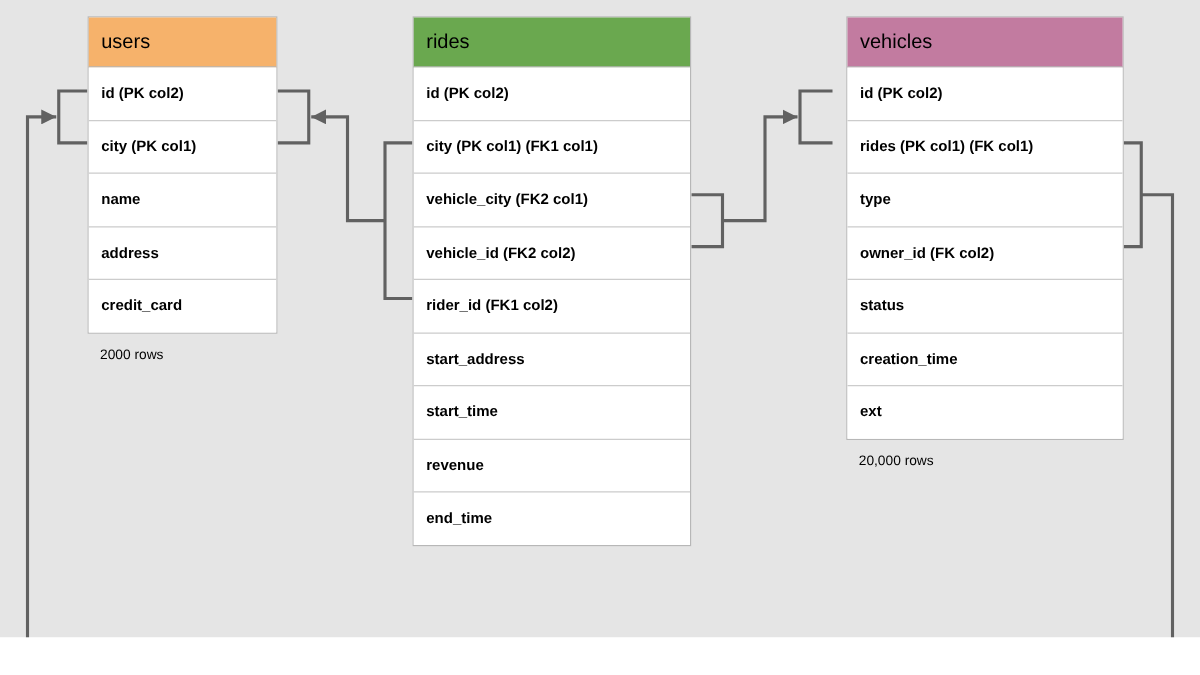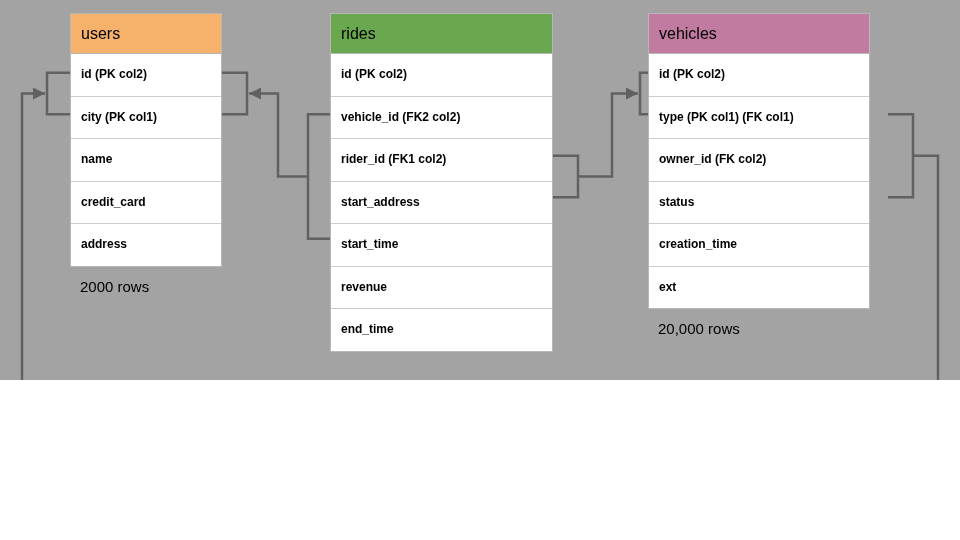--- a/index.html
+++ b/index.html
@@ -1,20 +1,20 @@
 <!DOCTYPE html>
 <html><head>
 <meta charset="utf-8">
 <style>
   html, body { margin: 0; padding: 0; background: #ffffff; }
   .stage {
     position: relative;
     width: 960px;
-    height: 380px;
-    background: #a3a3a3;
+    height: 510px;
+    background: #e5e5e5;
     font-family: "Liberation Sans", sans-serif;
     overflow: hidden;
   }
   .connector-layer {
     position: absolute;
     left: 0; top: 0;
     width: 960px; height: 540px;
   }
   .db-table { position: absolute; }
   .tbl-box {
@@ -40,28 +40,28 @@
     color: #000000;
     white-space: nowrap;
     overflow: hidden;
     background: #ffffff;
     font-weight: bold;
   }
   .tbl-row + .tbl-row { border-top: 1px solid #cccccc; }
   .tbl-rowcount {
     margin-top: 11px;
     padding-left: 10px;
-    font-size: 15px;
+    font-size: 11px;
     color: #000000;
     white-space: nowrap;
   }
   
   #table-users    { left: 70px;  top: 13px; width: 152px; }
   #table-rides    { left: 330px; top: 13px; width: 223px; }
-  #table-vehicles { left: 648px; top: 13px; width: 222px; }
+  #table-vehicles { left: 677px; top: 13px; width: 222px; }
 </style>
 </head>
 <body>
 
 <div class="stage">
 
   <svg class="connector-layer" width="960" height="540" viewBox="0 0 960 540">
     <defs>
       <marker id="arrow" viewBox="0 0 12 12" refX="12" refY="6" markerWidth="12" markerHeight="12" markerUnits="userSpaceOnUse" orient="auto">
         <path id="arrow-shape" d="M0,0 L12,6 L0,12 Z" fill="#616161"></path>
@@ -81,48 +81,51 @@
     <path class="connector" d="M913 155.75 H938 V529 H22 V93.5 H45" fill="none" stroke-width="2.5" marker-end="url(#arrow)" stroke="#616161"></path>
   </svg>
 
   <div class="db-table" id="table-users">
     <div class="tbl-box">
       <div class="tbl-header" style="background-color: rgb(246, 178, 107);">users</div>
       <div class="tbl-rows">
           <div class="tbl-row">id (PK col2)</div>
           <div class="tbl-row">city (PK col1)</div>
           <div class="tbl-row">name</div>
+          <div class="tbl-row">address</div>
           <div class="tbl-row">credit_card</div>
-          <div class="tbl-row">address</div>
         </div>
     </div>
     <div class="tbl-rowcount">2000 rows</div>
   </div>
 
   <div class="db-table" id="table-rides">
     <div class="tbl-box">
       <div class="tbl-header" style="background-color: rgb(106, 168, 79); text-align: center;">rides</div>
       <div class="tbl-rows">
           <div class="tbl-row">id (PK col2)</div>
+          <div class="tbl-row">city (PK col1) (FK1 col1)</div>
+          <div class="tbl-row">vehicle_city (FK2 col1)</div>
           <div class="tbl-row">vehicle_id (FK2 col2)</div>
           <div class="tbl-row">rider_id (FK1 col2)</div>
           <div class="tbl-row">start_address</div>
           <div class="tbl-row">start_time</div>
           <div class="tbl-row">revenue</div>
           <div class="tbl-row">end_time</div>
         </div>
     </div>
   </div>
 
   <div class="db-table" id="table-vehicles">
     <div class="tbl-box">
       <div class="tbl-header" style="background-color: rgb(194, 123, 160);">vehicles</div>
       <div class="tbl-rows">
           <div class="tbl-row">id (PK col2)</div>
-          <div class="tbl-row">type (PK col1) (FK col1)</div>
+          <div class="tbl-row">rides (PK col1) (FK col1)</div>
+          <div class="tbl-row">type</div>
           <div class="tbl-row">owner_id (FK col2)</div>
           <div class="tbl-row">status</div>
           <div class="tbl-row">creation_time</div>
           <div class="tbl-row">ext</div>
         </div>
     </div>
     <div class="tbl-rowcount">20,000 rows</div>
   </div>
 
 </div>

